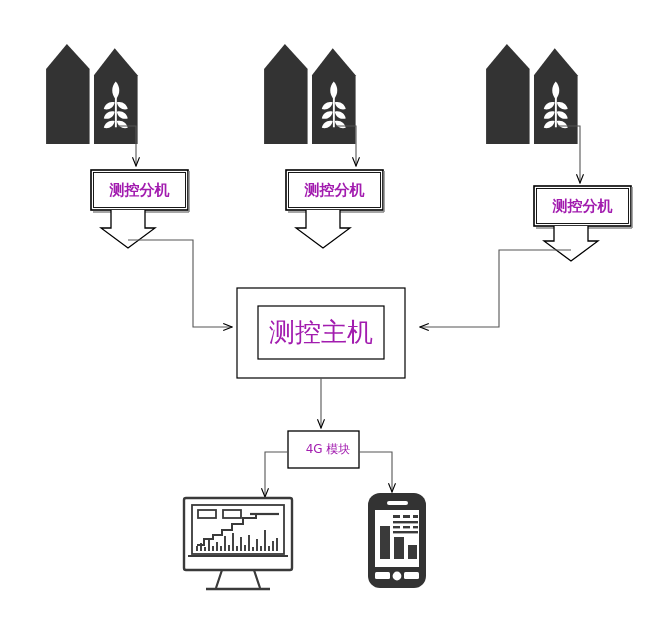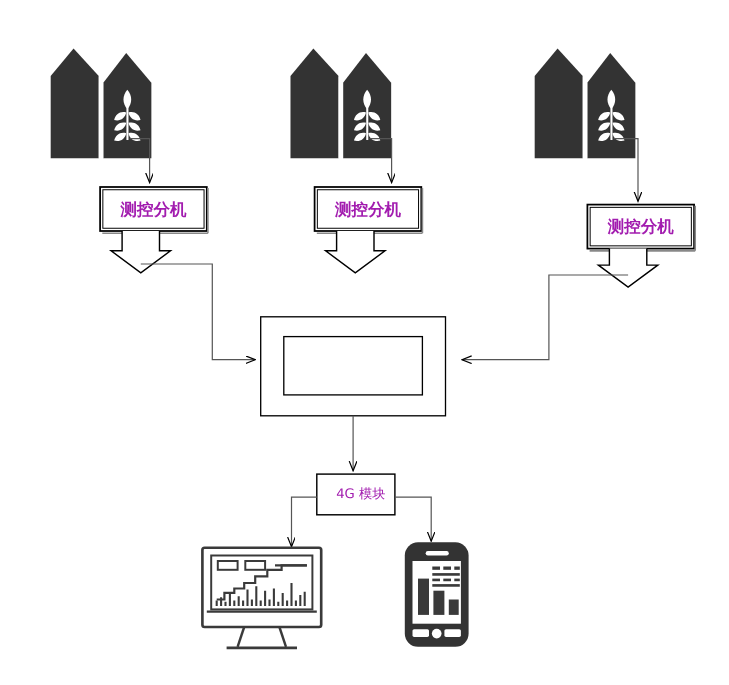--- a/index.html
+++ b/index.html
@@ -214,16 +214,17 @@
     </g>
 
   </svg>
 
   <div class="node-label label-sub" style="left:91px; top:170px; width:97px; height:40px;">测控分机</div>
 
   <div class="node-label label-sub" style="left:286px; top:170px; width:97px; height:40px;">测控分机</div>
 
   <div class="node-label label-sub" style="left:534px; top:186px; width:97px; height:40px;">测控分机</div>
 
+  <div class="node-label label-host" style="left:258px; top:306px; width:126px; height:53px;">测控主机</div>
 
   <div class="node-label label-4g" style="left:288px; top:431px; width:80px; height:37px;">4G 模块</div>
 
 </div>
 
 </body></html>

